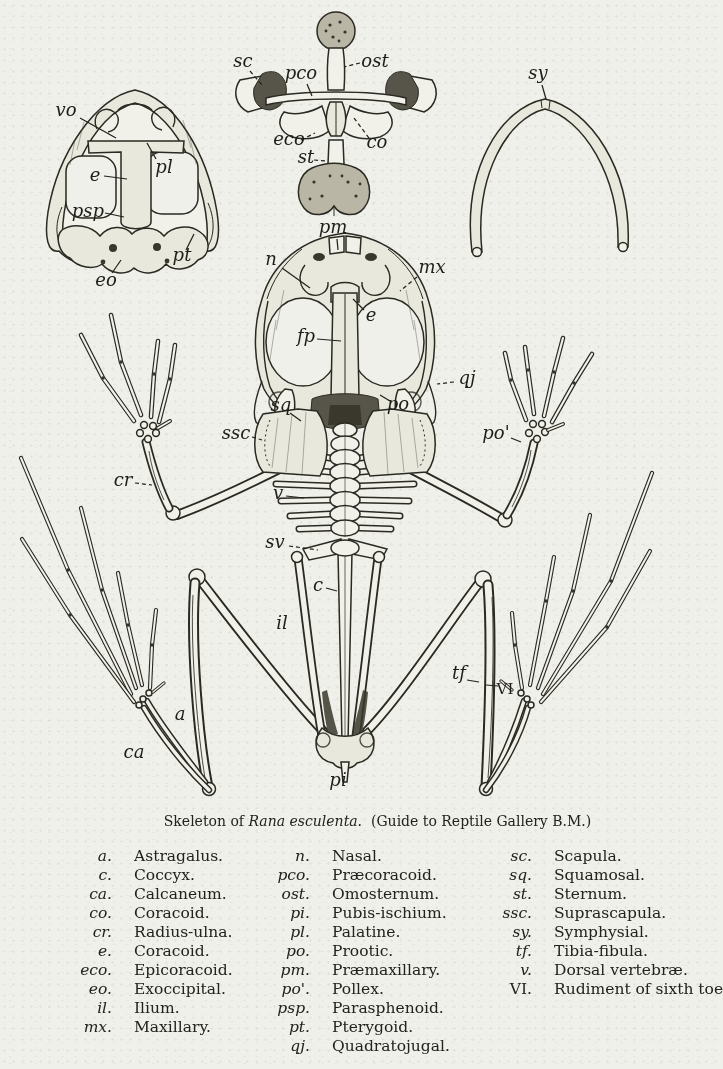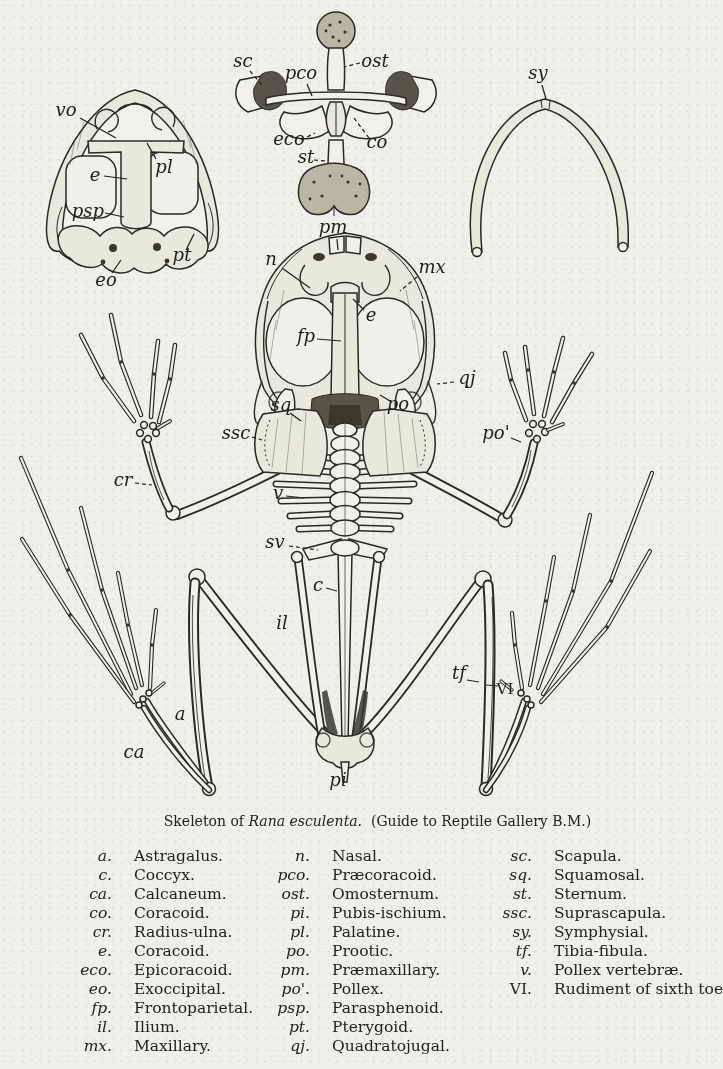--- a/index.html
+++ b/index.html
@@ -425,24 +425,20 @@
         </div>
         <div class="lrow">
           <span class="abbr">eco.</span>
           <span class="lname">Epicoracoid.</span>
         </div>
         <div class="lrow">
           <span class="abbr">eo.</span>
           <span class="lname">Exoccipital.</span>
         </div>
         <div class="lrow">
-          <span class="abbr">fp.</span>
-          <span class="lname">Frontoparietal.</span>
-        </div>
-        <div class="lrow">
           <span class="abbr">il.</span>
           <span class="lname">Ilium.</span>
         </div>
         <div class="lrow">
           <span class="abbr">mx.</span>
           <span class="lname">Maxillary.</span>
         </div>
       </div>
       <div class="lcol c2">
         <div class="lrow">
@@ -510,21 +506,21 @@
         <div class="lrow">
           <span class="abbr">sy.</span>
           <span class="lname">Symphysial.</span>
         </div>
         <div class="lrow">
           <span class="abbr">tf.</span>
           <span class="lname">Tibia-fibula.</span>
         </div>
         <div class="lrow">
           <span class="abbr">v.</span>
-          <span class="lname">Pollex vertebræ.</span>
+          <span class="lname">Dorsal vertebræ.</span>
         </div>
         <div class="lrow">
           <span class="abbr up">VI.</span>
           <span class="lname">Rudiment of sixth toe.</span>
         </div>
       </div>
     </div>
 
 </div>
 

